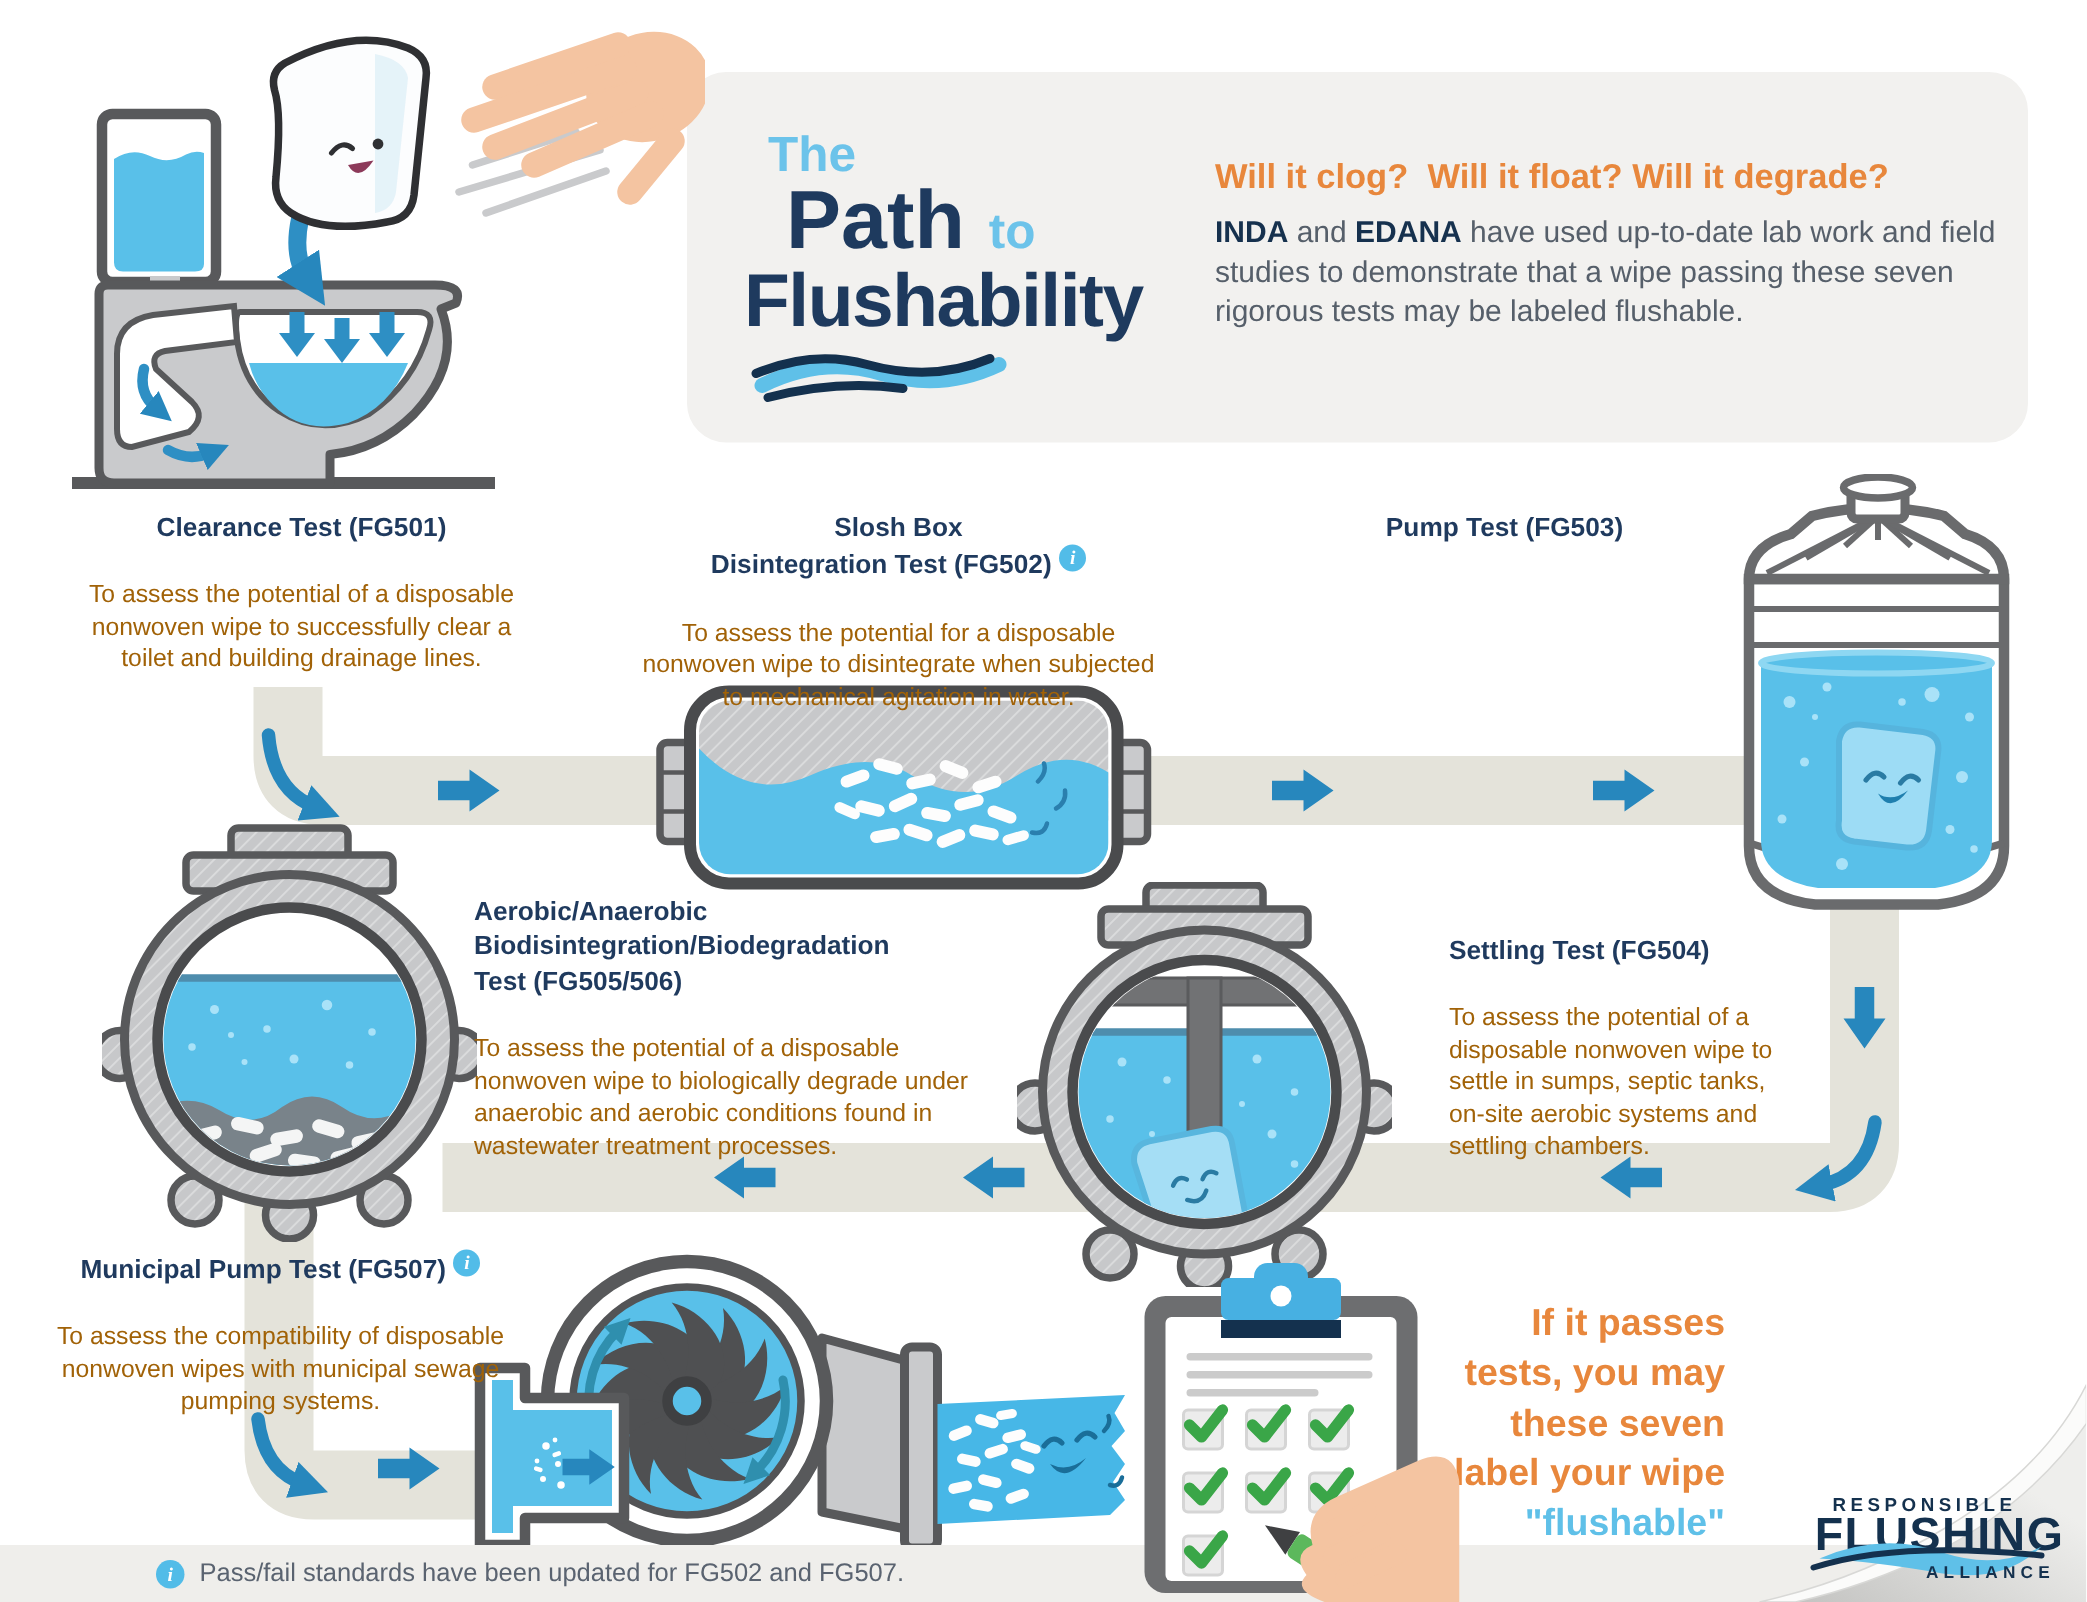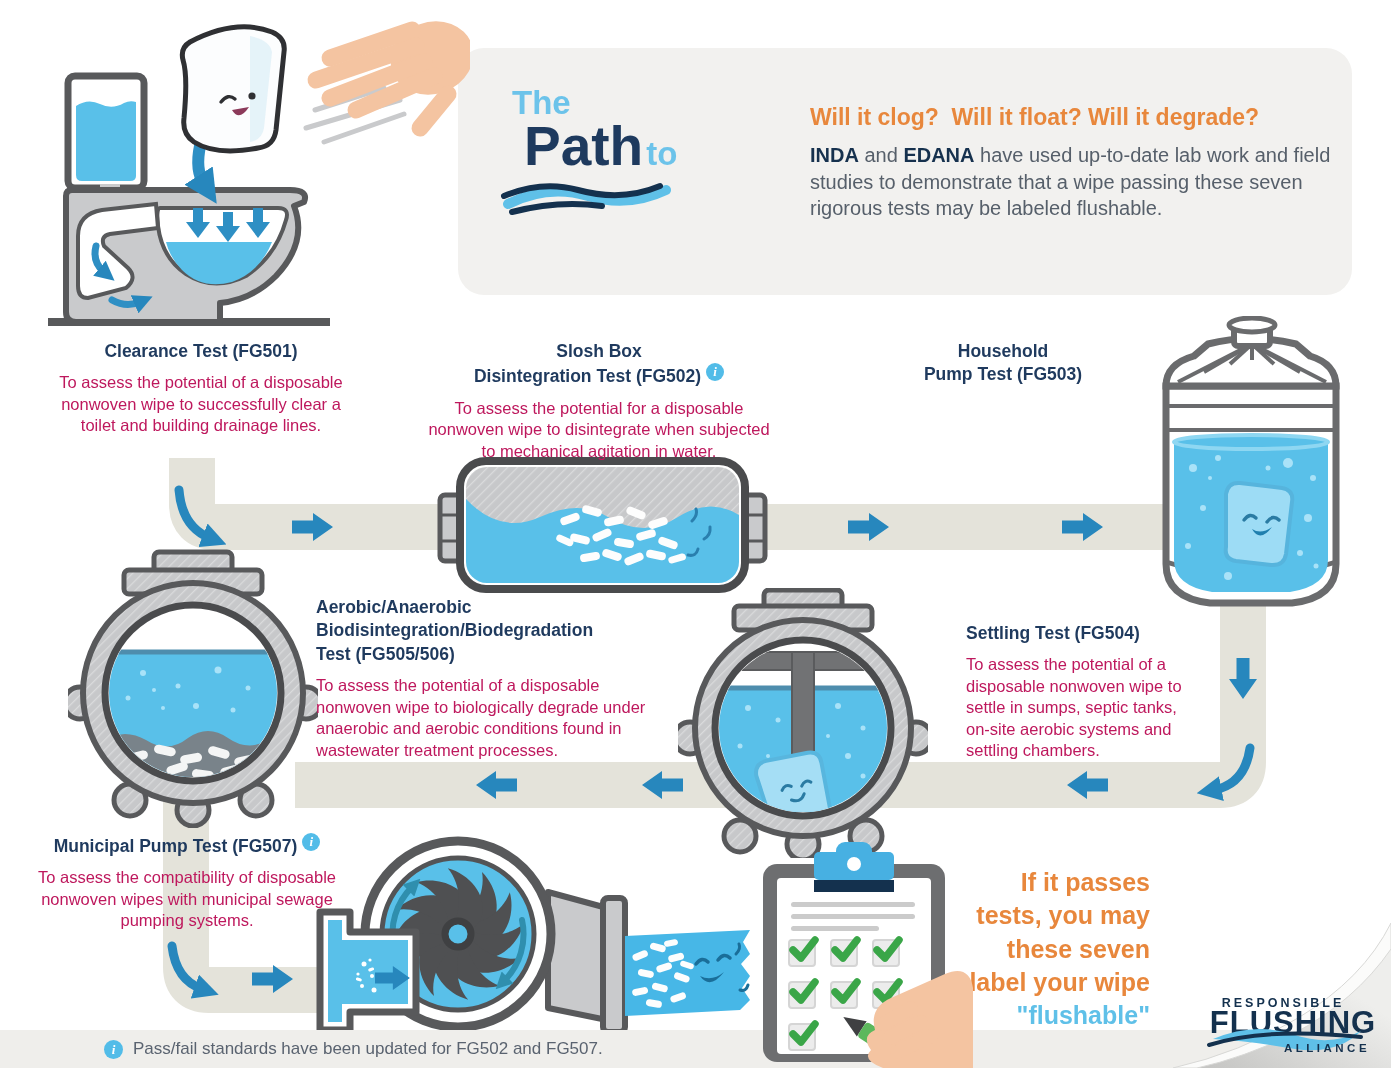--- a/index.html
+++ b/index.html
@@ -8,32 +8,32 @@
   #stage{position:relative;width:1391px;height:1068px;background:#fff;overflow:hidden}
   .abs{position:absolute}
   .z1{z-index:1}.z2{z-index:2}.z3{z-index:3}.z5{z-index:5}.z6{z-index:6}
 
   
   .header-card{left:458px;top:48px;width:894px;height:247px;background:#f2f1ef;border-radius:26px}
   .brand{position:absolute;left:24px;top:38px;width:340px;color:#1e3a5e}
   .brand .w-the{display:block;margin-left:30px;color:#6cc3ea;font-size:33px;font-weight:bold;line-height:1}
   .brand .row2{display:block;margin-left:42px;line-height:1}
   .brand .w-path{color:#1e3a5e;font-size:55px;font-weight:bold}
-  .brand .w-to{color:#6cc3ea;font-size:33px;font-weight:bold;margin-left:3px}
+  .brand .w-to{color:#6cc3ea;font-size:33px;font-weight:bold;margin-left:16px}
   .brand .w-flush{display:block;margin-left:14px;color:#1e3a5e;font-size:50px;font-weight:bold;letter-spacing:-1px;line-height:1.06}
   .intro{position:absolute;left:352px;top:56px;width:532px}
   .intro .q{color:#e8873c;font-size:23px;font-weight:bold;white-space:pre-wrap;margin-bottom:11px}
   .intro .body{color:#565f6a;font-size:20px;line-height:1.33}
   .intro .body b{color:#16314e}
 
   
   .test{position:absolute;text-align:center;z-index:4}
   .test h3{color:#1f3a5e;font-size:17.5px;line-height:1.34;font-weight:bold}
   .test h3 .tl{white-space:nowrap;display:block}
-  .test p{color:#be185d;font-size:16.5px;line-height:1.3;margin-top:9px}
+  .test p{color:#a16207;font-size:16.5px;line-height:1.3;margin-top:23px}
   .test.left-align{text-align:left}
 
   .info-dot{display:inline-block;width:18px;height:18px;border-radius:50%;background:#52bce8;color:#fff;
             font:italic bold 13px/18px "Liberation Serif",serif;text-align:center;vertical-align:6px;margin-left:5px}
 
   
   .conclusion{left:930px;top:866px;width:220px;text-align:right;z-index:4}
   .c-line{color:#e8873c;font-size:25px;font-weight:bold;line-height:1.33}
   .c-blue{color:#5fc0e8}
 
@@ -134,20 +134,21 @@
       <path d="M232 110 Q239 122 249 107 Z" fill="#8c3a5a"></path>
     </g>
   </svg>
 
   <div class="abs header-card">
     <div class="brand">
       <span class="w-the">The</span>
       <span class="row2">
         <span class="w-path">Path</span><span class="w-to">to</span>
       </span>
+      <span class="w-flush">Flushability</span>
       <svg width="180" height="42" viewBox="0 0 180 42" style="margin-left:16px;margin-top:2px">
         <path d="M10 28 Q50 8 90 20 Q130 32 168 14" stroke="#5fc0e8" stroke-width="10" fill="none" stroke-linecap="round"></path>
         <path d="M6 20 Q44 4 80 14 Q124 26 162 10 M14 36 Q60 24 104 30" stroke="#14314e" stroke-width="6" fill="none" stroke-linecap="round"></path>
       </svg>
     </div>
     <div class="intro">
       <div class="q">Will it clog?  Will it float? Will it degrade?</div>
       <div class="body"><b>INDA</b><span> and </span><b>EDANA</b><span> have used up-to-date lab work and field studies to demonstrate that a wipe passing these seven rigorous tests may be labeled flushable.</span></div>
     </div>
   </div>
@@ -162,21 +163,20 @@
   <div class="test" style="left:428px;top:340px;width:342px">
     <h3>
       <span class="tl">Slosh Box</span>
       <span class="tl"><span>Disintegration Test (FG502)</span><span class="info-dot">i</span></span>
     </h3>
     <p>To assess the potential for a disposable nonwoven wipe to disintegrate when subjected to mechanical agitation in water.</p>
   </div>
 
   <div class="test" style="left:842px;top:340px;width:322px">
     <h3>
-      <span class="tl">Household</span>
       <span class="tl">Pump Test (FG503)</span>
     </h3>
   </div>
 
   <div class="test left-align" style="left:316px;top:596px;width:340px">
     <h3>
       <span class="tl">Aerobic/Anaerobic</span>
       <span class="tl">Biodisintegration/Biodegradation</span>
       <span class="tl">Test (FG505/506)</span>
     </h3>

